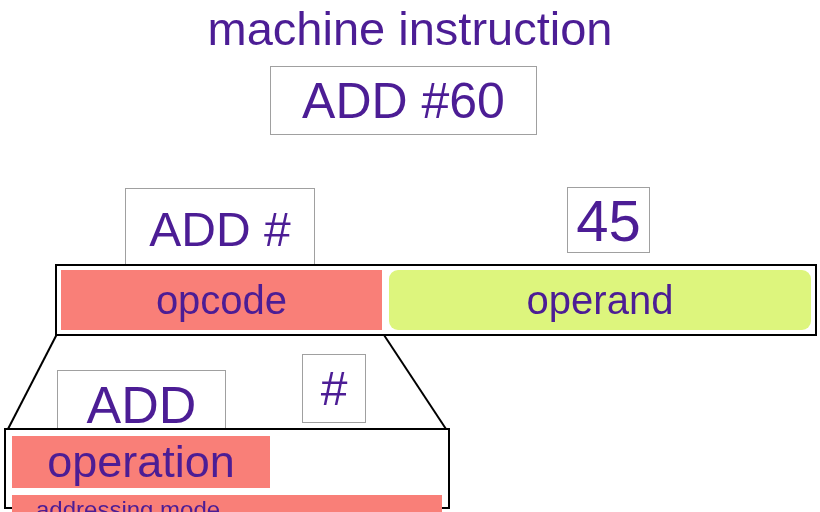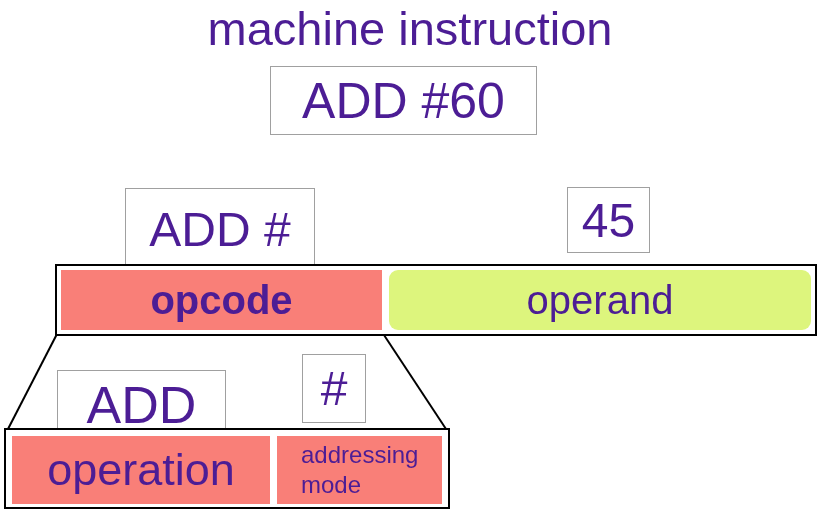--- a/index.html
+++ b/index.html
@@ -22,44 +22,44 @@
 
   .value-box {
     background: #ffffff;
     border: 1px solid #a0a0a0;
     display: flex; align-items: center; justify-content: center;
     white-space: nowrap;
   }
 
   .instr-box   { left: 270px; top: 66px;  width: 267px; height: 69px; font-size: 50px; }
   .addp-box    { left: 125px; top: 188px; width: 190px; height: 83px; font-size: 48px; }
-  .val45-box   { left: 567px; top: 187px; width: 83px;  height: 66px; font-size: 48px; }
+  .val45-box   { left: 567px; top: 187px; width: 83px;  height: 66px; font-size: 58px; }
   .add-box     { left: 57px;  top: 370px; width: 169px; height: 69px; font-size: 52px; }
   .hash-box    { left: 302px; top: 354px; width: 64px;  height: 69px; font-size: 48px; }
 
   .field-bar {
     left: 55px; top: 264px; width: 762px; height: 72px;
     border: 2px solid #000000;
     background: #ffffff;
     display: flex; align-items: stretch;
     padding: 4px 4px; gap: 7px;
   }
   .field-bar .cell {
     display: flex; align-items: center; justify-content: center;
     font-size: 40px;
   }
-  .cell-opcode  { width: 321px; font-weight: bold; }
+  .cell-opcode  { width: 321px; }
   .cell-operand { flex: 1; border-radius: 9px; }
 
   .bottom-bar {
     left: 4px; top: 428px; width: 446px; height: 81px;
     border: 2px solid #000000;
     background: #ffffff;
     display: flex; align-items: stretch;
-    padding: 6px 6px 3px 6px; gap: 7px;
+    padding: 6px 6px 3px 6px; gap: 7px; flex-direction: column;
   }
   .cell-operation {
     width: 258px;
     display: flex; align-items: center; justify-content: center;
     font-size: 45px;
   }
   .cell-addressing {
     flex: 1;
     display: flex; align-items: center;
     font-size: 24px; line-height: 1.25;

